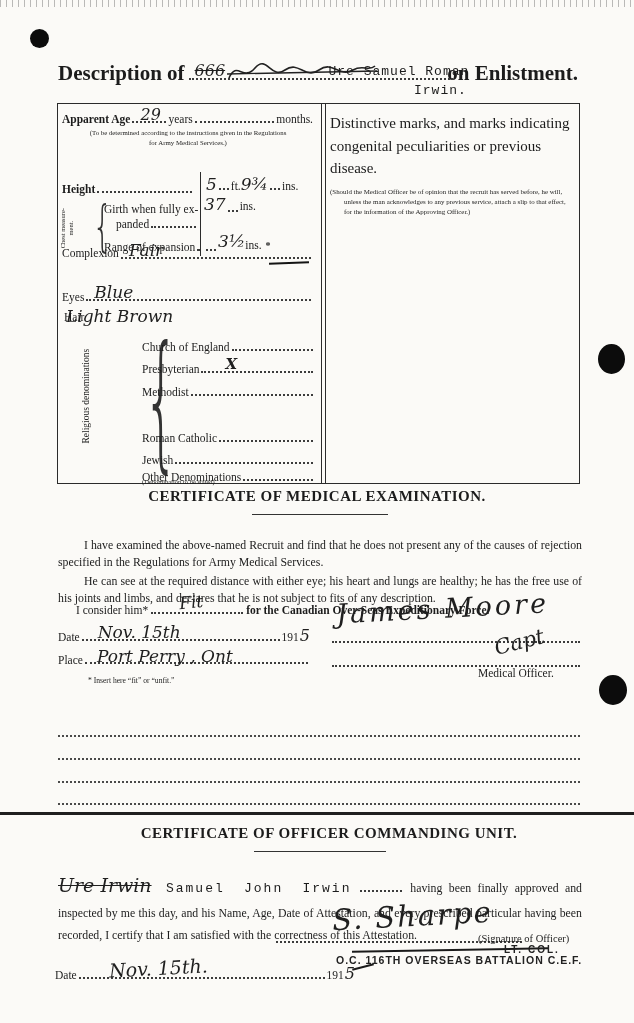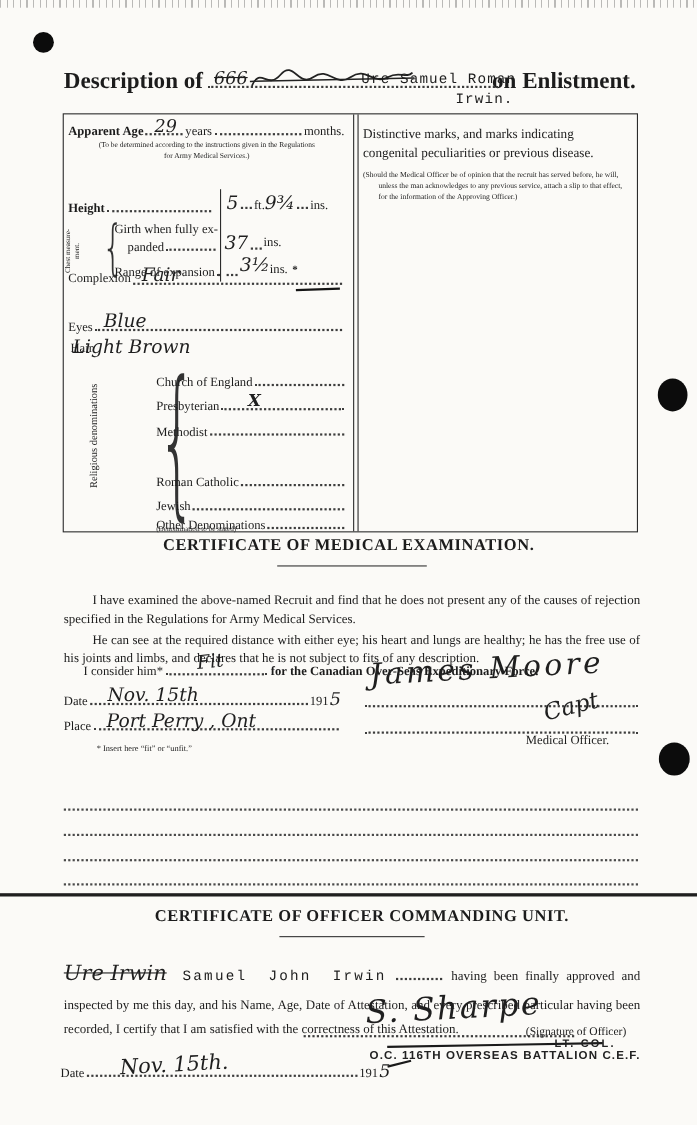--- a/index.html
+++ b/index.html
@@ -49,40 +49,40 @@
   .height-row{top:76px;width:132px;right:auto;}
   .height-vals{position:absolute;left:148px;top:74px;display:flex;align-items:baseline;}
   .height-vals .hw{font-size:17px;margin-top:-4px;}
 
   .vlabel{position:absolute;transform:rotate(-90deg);text-align:center;color:#222;}
   .vlabel-chest{left:-16px;top:116px;width:50px;font-size:6.5px;line-height:1.25;}
   .brace{position:absolute;font-family:"DejaVu Sans",sans-serif;color:#333;font-weight:200;}
   .brace-chest{left:28px;top:96px;font-size:52px;line-height:52px;transform:scale(.6,1.05);}
   .girth-l1{position:absolute;left:46px;top:99px;}
   .girth-l2{position:absolute;left:58px;top:111px;display:flex;align-items:baseline;width:82px;}
-  .girth-val{position:absolute;left:146px;top:111px;display:flex;align-items:flex-start;}
+  .girth-val{position:absolute;left:146px;top:94px;display:flex;align-items:center;}
   .girth-val .hw,.range-val .hw{font-size:17px;margin-top:-4px;}
   .range-row{top:134px;left:46px;width:96px;right:auto;}
   .range-val{position:absolute;left:146px;top:131px;display:flex;align-items:flex-end;}
   .asterisk{font-size:10px;font-weight:bold;margin-left:4px;}
 
   .complexion-row{top:142px;align-items:center;}
   .eyes-row{top:184px;}
   .hair-row{top:207px;flex-direction:column;}
   .hw-field{font-size:17px;}
   .stray-dash{position:absolute;right:12px;top:158px;width:40px;border-top:2.2px solid #141414;transform:rotate(-2deg);}
 
   .rel-group{position:absolute;left:0;top:228px;right:0;height:150px;}
   .vlabel-rel{left:-24px;top:58px;width:104px;font-size:9.5px;line-height:1.3;}
   .brace-rel{left:56px;top:-6px;font-size:148px;line-height:150px;transform:scale(.38,1);}
   .rel-row{left:84px;right:6px;}
   .rel-sub{position:absolute;left:84px;top:146px;font-size:6.5px;}
   .x-mark{left:24px;font-size:15px;font-weight:bold;bottom:-2px;}
 
-  .marks-head{margin:8px 2px 0 2px;font-size:12px;line-height:1.5;}
+  .marks-head{margin:8px 2px 0 2px;font-size:15px;line-height:1.5;}
   .marks-note{margin:7px 2px 0 2px;font-size:6.9px;line-height:1.45;text-align:left;
       padding-left:14px;text-indent:-14px;}
 
   
   .sec-title{position:absolute;left:0;width:634px;text-align:center;font-size:15px;
       font-weight:bold;letter-spacing:.5px;}
   .med-title{top:488px;}
   .sec-rule{position:absolute;border-top:1.5px solid #333;}
   .med-rule{top:514px;left:252px;width:136px;}
   .para{position:absolute;left:58px;width:524px;line-height:1.5;font-size:11.8px;

